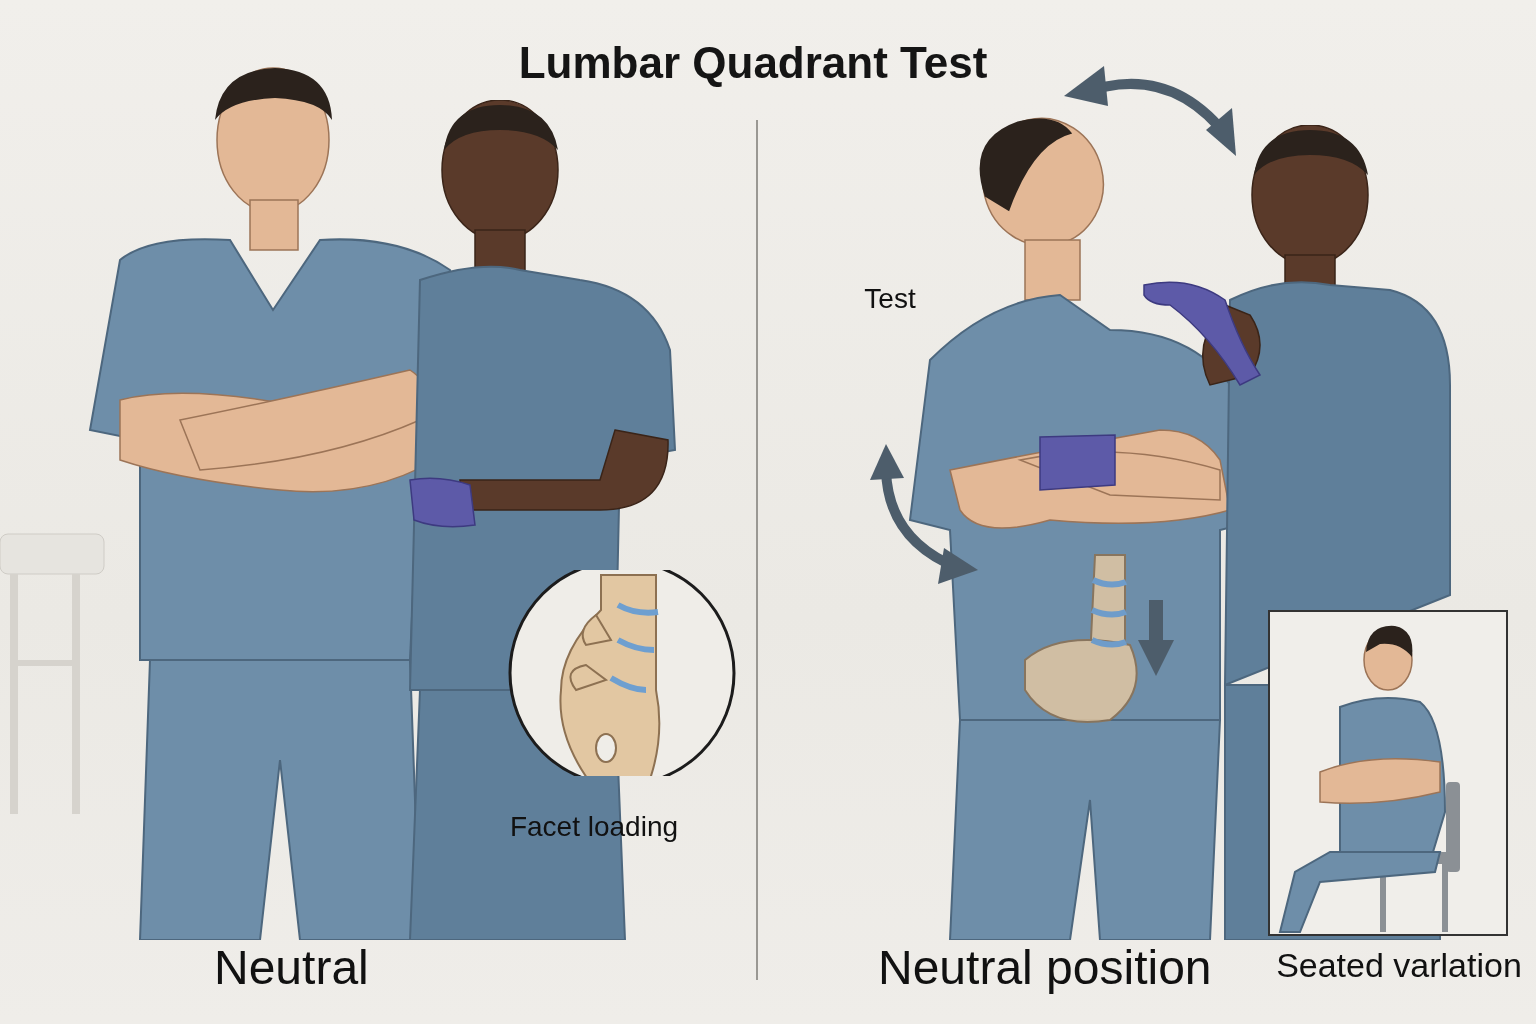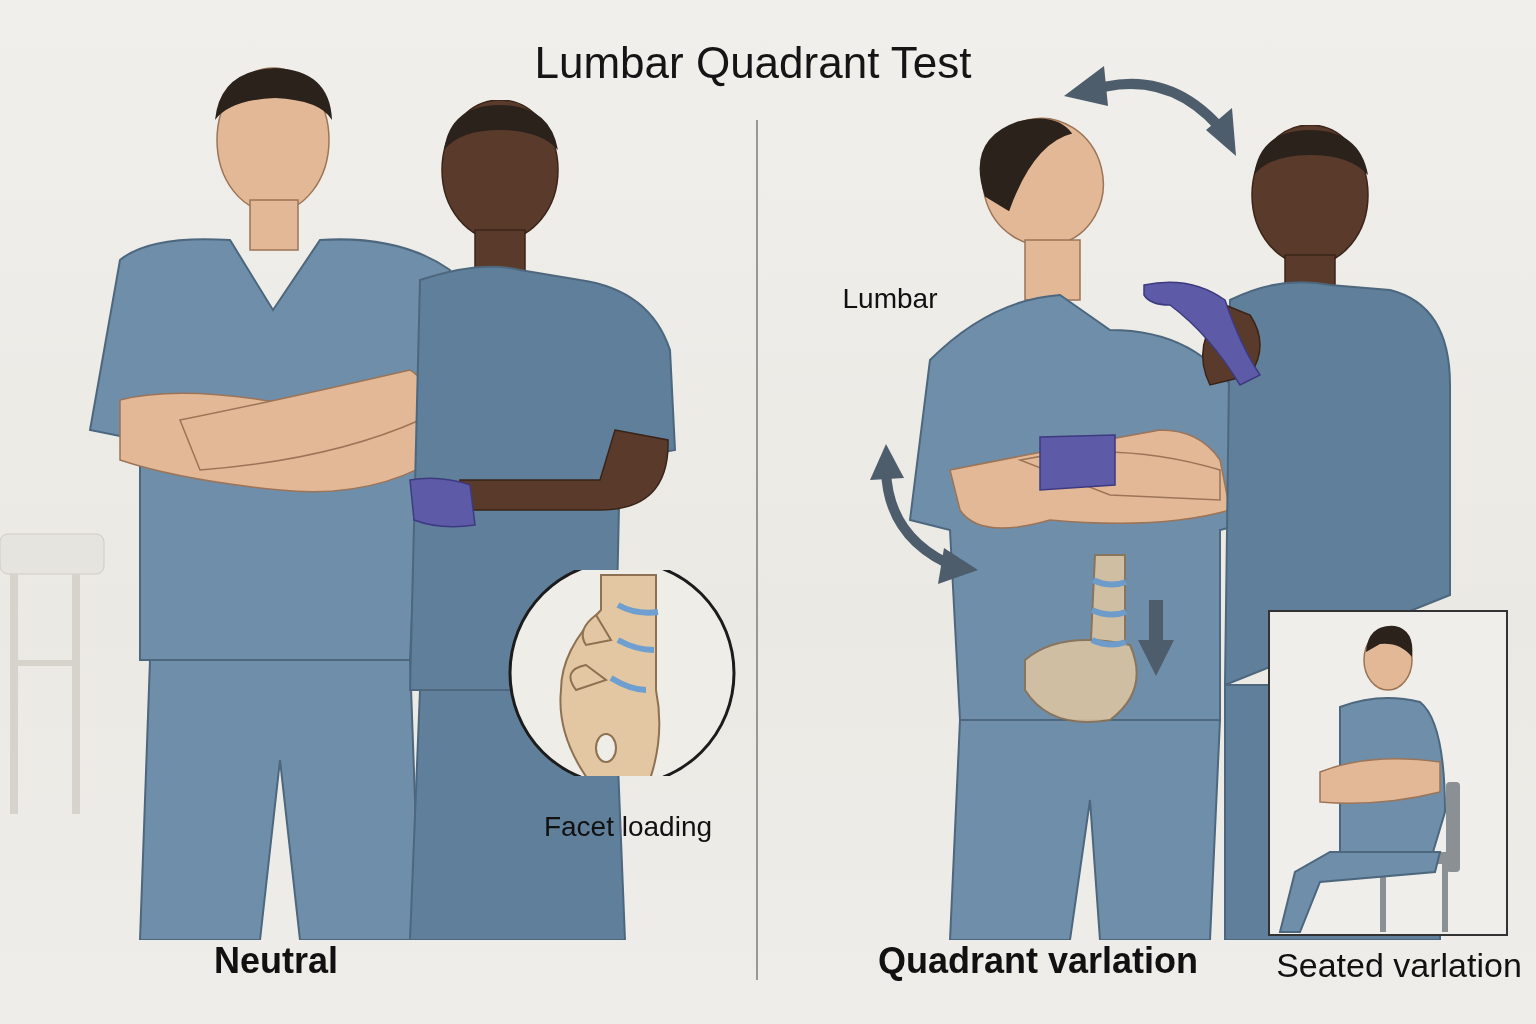--- a/index.html
+++ b/index.html
@@ -1,20 +1,20 @@
 <!DOCTYPE html>
 <html><head>
 <meta charset="utf-8">
 <style>
   html,body{margin:0;padding:0;}
   body{width:1536px;height:1024px;overflow:hidden;background:#efede8;font-family:"Liberation Sans",sans-serif;position:relative;}
   .canvas{position:absolute;inset:0;background:linear-gradient(180deg,#f1efeb 0%,#ebe9e4 60%,#efede9 100%);}
-  .title{position:absolute;left:0;width:1506px;top:38px;text-align:center;font-size:44px;font-weight:normal;color:#151515;}
+  .title{position:absolute;left:0;width:1506px;top:38px;text-align:center;font-size:44px;font-weight:bold;color:#151515;}
   .divider{position:absolute;left:756px;top:120px;width:2px;height:860px;background:#9a9893;}
-  .label{position:absolute;color:#111;font-size:36px;font-weight:bold;}
+  .label{position:absolute;color:#111;font-size:48px;}
   .small-label{position:absolute;color:#111;font-size:28px;text-align:center;line-height:34px;}
   .figure{position:absolute;}
   .scrub{fill:#6e8ea9;stroke:#4d677e;stroke-width:2;}
   .scrub-dark{fill:#5f7f9a;stroke:#4d677e;stroke-width:2;}
   .skin-light{fill:#e3b896;stroke:#9c7457;stroke-width:1.5;}
   .skin-dark{fill:#5a3a2a;stroke:#3a2418;stroke-width:1.5;}
   .hair{fill:#2b221c;}
   .glove{fill:#5d5aa8;stroke:#3d3a80;stroke-width:1.5;}
   .bone{fill:#e2c7a2;stroke:#8d7152;stroke-width:2;}
   .disc{fill:none;stroke:#6e9fd0;stroke-width:6;}
@@ -66,21 +66,21 @@
     <circle cx="116" cy="103" r="112" fill="#efede8" stroke="#1c1c1c" stroke-width="3"></circle>
     <path d="M95 5 L150 5 L150 120 Q160 170 140 220 L90 220 Q50 170 55 120 Q55 80 95 40Z" class="bone"></path>
     <path d="M90 45 Q70 60 80 75 L105 70Z" class="bone"></path>
     <path d="M80 95 Q55 100 70 120 L100 110Z" class="bone"></path>
     <path d="M112 35 Q130 45 152 42" class="disc"></path>
     <path d="M112 70 Q130 80 148 80" class="disc"></path>
     <path d="M105 108 Q125 120 140 120" class="disc"></path>
     <ellipse cx="100" cy="178" rx="10" ry="14" fill="#efede8" stroke="#8d7152" stroke-width="2"></ellipse>
   </svg>
 
-  <div class="small-label" style="left:518px;top:810px;width:220px;">
+  <div class="small-label" style="left:484px;top:810px;width:220px;">
     <div>Facet loading</div>
   </div>
 
   <div class="label" style="left:214px;top:940px;">Neutral</div>
 
   <svg class="figure" style="left:900px;top:100px" width="380" height="840">
     <g transform="rotate(-14 160 150)">
       <ellipse cx="160" cy="80" rx="60" ry="64" class="skin-light"></ellipse>
       <path d="M100 80 Q95 20 150 15 Q190 15 200 40 Q160 40 120 100Z" class="hair"></path>
     </g>
@@ -121,24 +121,24 @@
     <polygon class="arrow" points="18,4 2,40 36,38"></polygon>
     <polygon class="arrow" points="110,130 76,108 70,144"></polygon>
   </svg>
 
   <svg class="figure" style="left:1136px;top:600px" width="40" height="80">
     <rect x="13" y="0" width="14" height="44" fill="#4d5d6b"></rect>
     <polygon class="arrow" points="2,40 38,40 20,76"></polygon>
   </svg>
 
   <div class="small-label" style="left:780px;top:282px;width:220px;">
-    <div>Lumbar</div>
+    <div>Test</div>
   </div>
 
-  <div class="label" style="left:878px;top:940px;">Quadrant varlation</div>
+  <div class="label" style="left:878px;top:940px;">Neutral position</div>
 
   <div class="inset">
     <svg width="236" height="322">
       <rect x="176" y="170" width="14" height="90" rx="4" fill="#8b9095"></rect>
       <rect x="100" y="240" width="90" height="12" fill="#8b9095"></rect>
       <rect x="110" y="250" width="6" height="70" fill="#8b9095"></rect>
       <rect x="172" y="250" width="6" height="70" fill="#8b9095"></rect>
       <ellipse cx="118" cy="48" rx="24" ry="30" class="skin-light"></ellipse>
       <path d="M96 40 Q98 12 125 14 Q145 18 142 45 Q130 30 110 32Z" class="hair"></path>
       <path d="M70 95 Q110 80 150 90 Q175 110 175 200 L160 250 L70 250 Z" class="scrub"></path>

